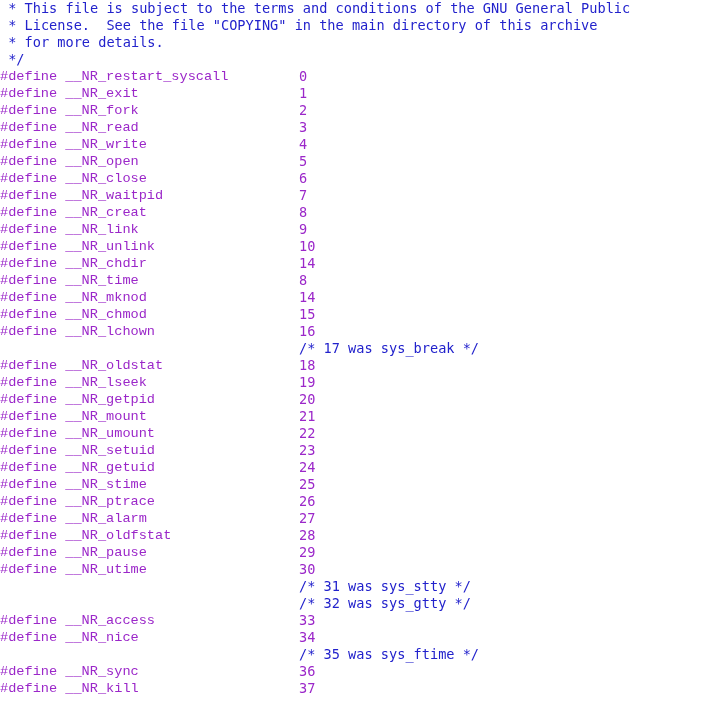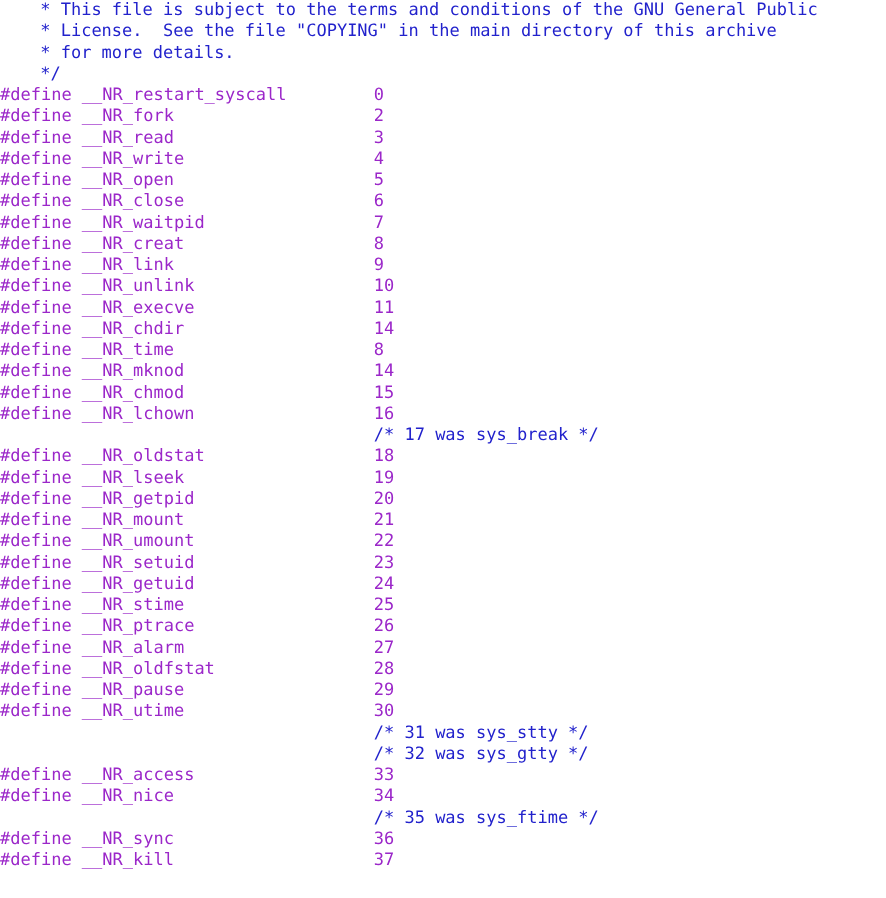--- a/index.html
+++ b/index.html
@@ -45,55 +45,55 @@
   }
   .tok-number {
     color: #9b27c9;
   }
   
   .seg-left {
     position: absolute;
     left: 0px;
     top: 0;
     white-space: pre;
+    font-family: Liberation Mono, monospace;
   }
   .seg-value {
     position: absolute;
     left: 299px;
     top: 0;
     white-space: pre;
   }
   .seg-full {
     position: absolute;
     left: 0px;
     top: 0;
     white-space: pre;
-    padding-left: 24px;
   }
 </style>
 </head>
 <body>
 
 <div id="code-view">
 
 <div class="code-line"><span class="seg-full tok-comment"> * This file is subject to the terms and conditions of the GNU General Public</span></div>
     <div class="code-line"><span class="seg-full tok-comment"> * License.  See the file "COPYING" in the main directory of this archive</span></div>
     <div class="code-line"><span class="seg-full tok-comment"> * for more details.</span></div>
     <div class="code-line"><span class="seg-full tok-comment"> */</span></div>
     <div class="code-line"><span class="seg-left"><span class="tok-directive">#define</span><span class="tok-directive"> </span><span class="tok-ident">__NR_restart_syscall</span></span><span class="seg-value tok-number">0</span></div>
+    <div class="code-line"><span class="seg-left"><span class="tok-directive">#define</span><span class="tok-directive"> </span><span class="tok-ident">__NR_exit</span></span><span class="seg-value tok-number">1</span></div>
     <div class="code-line"><span class="seg-left"><span class="tok-directive">#define</span><span class="tok-directive"> </span><span class="tok-ident">__NR_fork</span></span><span class="seg-value tok-number">2</span></div>
     <div class="code-line"><span class="seg-left"><span class="tok-directive">#define</span><span class="tok-directive"> </span><span class="tok-ident">__NR_read</span></span><span class="seg-value tok-number">3</span></div>
     <div class="code-line"><span class="seg-left"><span class="tok-directive">#define</span><span class="tok-directive"> </span><span class="tok-ident">__NR_write</span></span><span class="seg-value tok-number">4</span></div>
     <div class="code-line"><span class="seg-left"><span class="tok-directive">#define</span><span class="tok-directive"> </span><span class="tok-ident">__NR_open</span></span><span class="seg-value tok-number">5</span></div>
     <div class="code-line"><span class="seg-left"><span class="tok-directive">#define</span><span class="tok-directive"> </span><span class="tok-ident">__NR_close</span></span><span class="seg-value tok-number">6</span></div>
     <div class="code-line"><span class="seg-left"><span class="tok-directive">#define</span><span class="tok-directive"> </span><span class="tok-ident">__NR_waitpid</span></span><span class="seg-value tok-number">7</span></div>
     <div class="code-line"><span class="seg-left"><span class="tok-directive">#define</span><span class="tok-directive"> </span><span class="tok-ident">__NR_creat</span></span><span class="seg-value tok-number">8</span></div>
     <div class="code-line"><span class="seg-left"><span class="tok-directive">#define</span><span class="tok-directive"> </span><span class="tok-ident">__NR_link</span></span><span class="seg-value tok-number">9</span></div>
     <div class="code-line"><span class="seg-left"><span class="tok-directive">#define</span><span class="tok-directive"> </span><span class="tok-ident">__NR_unlink</span></span><span class="seg-value tok-number">10</span></div>
-    <div class="code-line"><span class="seg-left"><span class="tok-directive">#define</span><span class="tok-directive"> </span><span class="tok-ident">__NR_execve</span></span><span class="seg-value tok-number">11</span></div>
     <div class="code-line"><span class="seg-left"><span class="tok-directive">#define</span><span class="tok-directive"> </span><span class="tok-ident">__NR_chdir</span></span><span class="seg-value tok-number">14</span></div>
     <div class="code-line"><span class="seg-left"><span class="tok-directive">#define</span><span class="tok-directive"> </span><span class="tok-ident">__NR_time</span></span><span class="seg-value tok-number">8</span></div>
     <div class="code-line"><span class="seg-left"><span class="tok-directive">#define</span><span class="tok-directive"> </span><span class="tok-ident">__NR_mknod</span></span><span class="seg-value tok-number">14</span></div>
     <div class="code-line"><span class="seg-left"><span class="tok-directive">#define</span><span class="tok-directive"> </span><span class="tok-ident">__NR_chmod</span></span><span class="seg-value tok-number">15</span></div>
     <div class="code-line"><span class="seg-left"><span class="tok-directive">#define</span><span class="tok-directive"> </span><span class="tok-ident">__NR_lchown</span></span><span class="seg-value tok-number">16</span></div>
     <div class="code-line"><span class="seg-value tok-comment">/* 17 was sys_break */</span></div>
     <div class="code-line"><span class="seg-left"><span class="tok-directive">#define</span><span class="tok-directive"> </span><span class="tok-ident">__NR_oldstat</span></span><span class="seg-value tok-number">18</span></div>
     <div class="code-line"><span class="seg-left"><span class="tok-directive">#define</span><span class="tok-directive"> </span><span class="tok-ident">__NR_lseek</span></span><span class="seg-value tok-number">19</span></div>
     <div class="code-line"><span class="seg-left"><span class="tok-directive">#define</span><span class="tok-directive"> </span><span class="tok-ident">__NR_getpid</span></span><span class="seg-value tok-number">20</span></div>
     <div class="code-line"><span class="seg-left"><span class="tok-directive">#define</span><span class="tok-directive"> </span><span class="tok-ident">__NR_mount</span></span><span class="seg-value tok-number">21</span></div>

